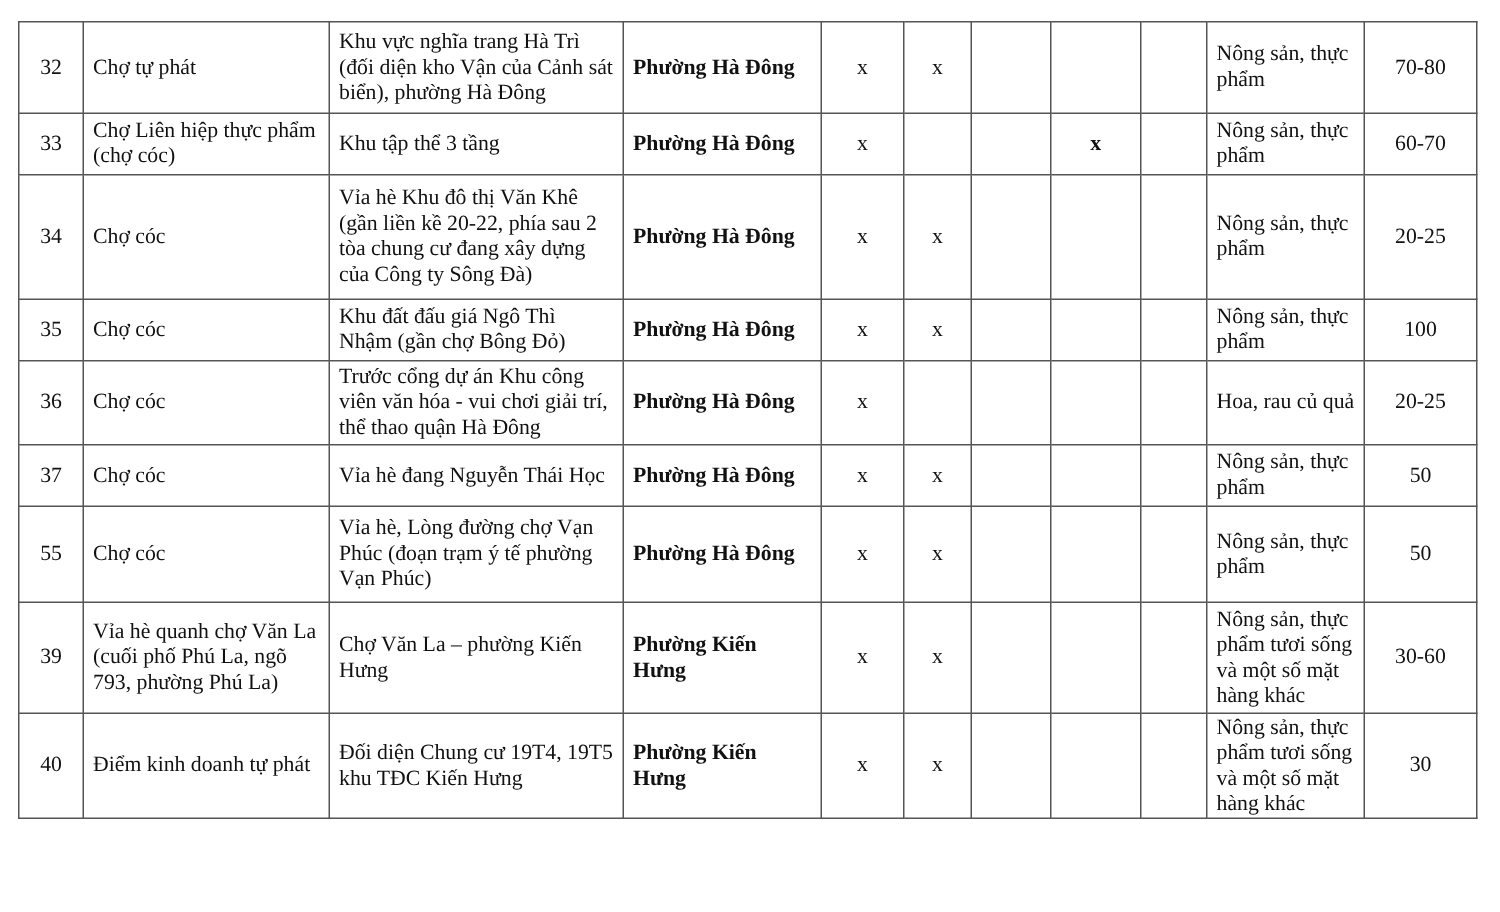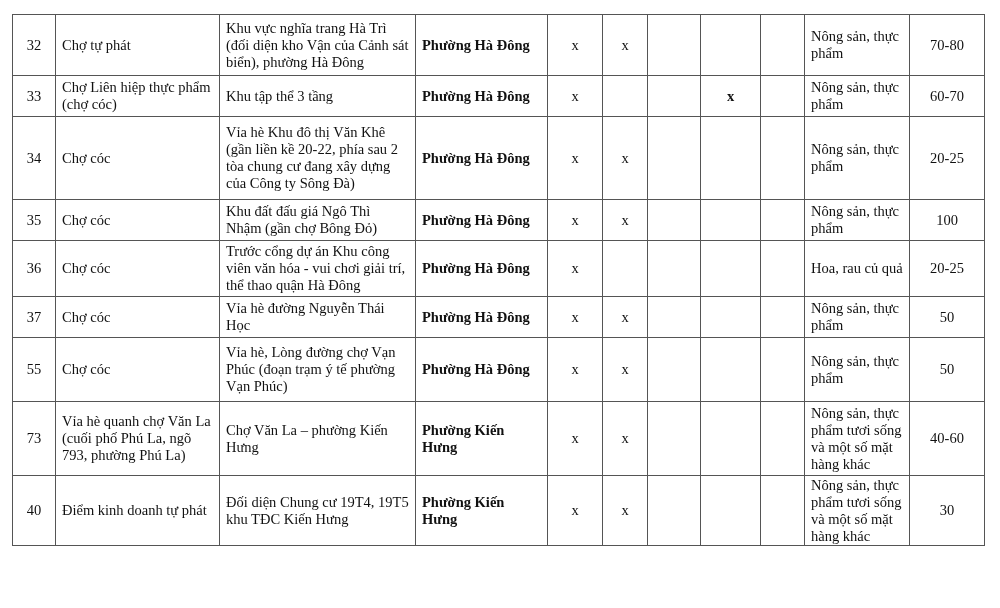--- a/index.html
+++ b/index.html
@@ -94,21 +94,21 @@
     <td class="c"></td>
     <td class="c"></td>
     <td class="c xb"></td>
     <td class="c"></td>
     <td>Hoa, rau củ quả</td>
     <td class="c">20-25</td>
   </tr>
       <tr style="height: 41px; padding-left: 22px;">
     <td class="c">37</td>
     <td>Chợ cóc</td>
-    <td>Vỉa hè đường Nguyễn Thái Học</td>
+    <td>Vỉa hè đang Nguyễn Thái Học</td>
     <td class="b">Phường Hà Đông</td>
     <td class="c">x</td>
     <td class="c">x</td>
     <td class="c"></td>
     <td class="c xb"></td>
     <td class="c"></td>
     <td>Nông sản, thực phẩm</td>
     <td class="c">50</td>
   </tr>
       <tr style="height: 64px;">
@@ -118,31 +118,31 @@
     <td class="b">Phường Hà Đông</td>
     <td class="c">x</td>
     <td class="c">x</td>
     <td class="c"></td>
     <td class="c xb"></td>
     <td class="c"></td>
     <td>Nông sản, thực phẩm</td>
     <td class="c">50</td>
   </tr>
       <tr style="height: 74px;">
-    <td class="c">73</td>
+    <td class="c">39</td>
     <td>Vỉa hè quanh chợ Văn La (cuối phố Phú La, ngõ 793, phường Phú La)</td>
     <td>Chợ Văn La – phường Kiến Hưng</td>
     <td class="b">Phường Kiến Hưng</td>
     <td class="c">x</td>
     <td class="c">x</td>
     <td class="c"></td>
     <td class="c xb"></td>
     <td class="c"></td>
     <td>Nông sản, thực phẩm tươi sống và một số mặt hàng khác</td>
-    <td class="c">40-60</td>
+    <td class="c">30-60</td>
   </tr>
       <tr style="height: 70px;">
     <td class="c">40</td>
     <td>Điểm kinh doanh tự phát</td>
     <td>Đối diện Chung cư 19T4, 19T5 khu TĐC Kiến Hưng</td>
     <td class="b">Phường Kiến Hưng</td>
     <td class="c">x</td>
     <td class="c">x</td>
     <td class="c"></td>
     <td class="c xb"></td>

